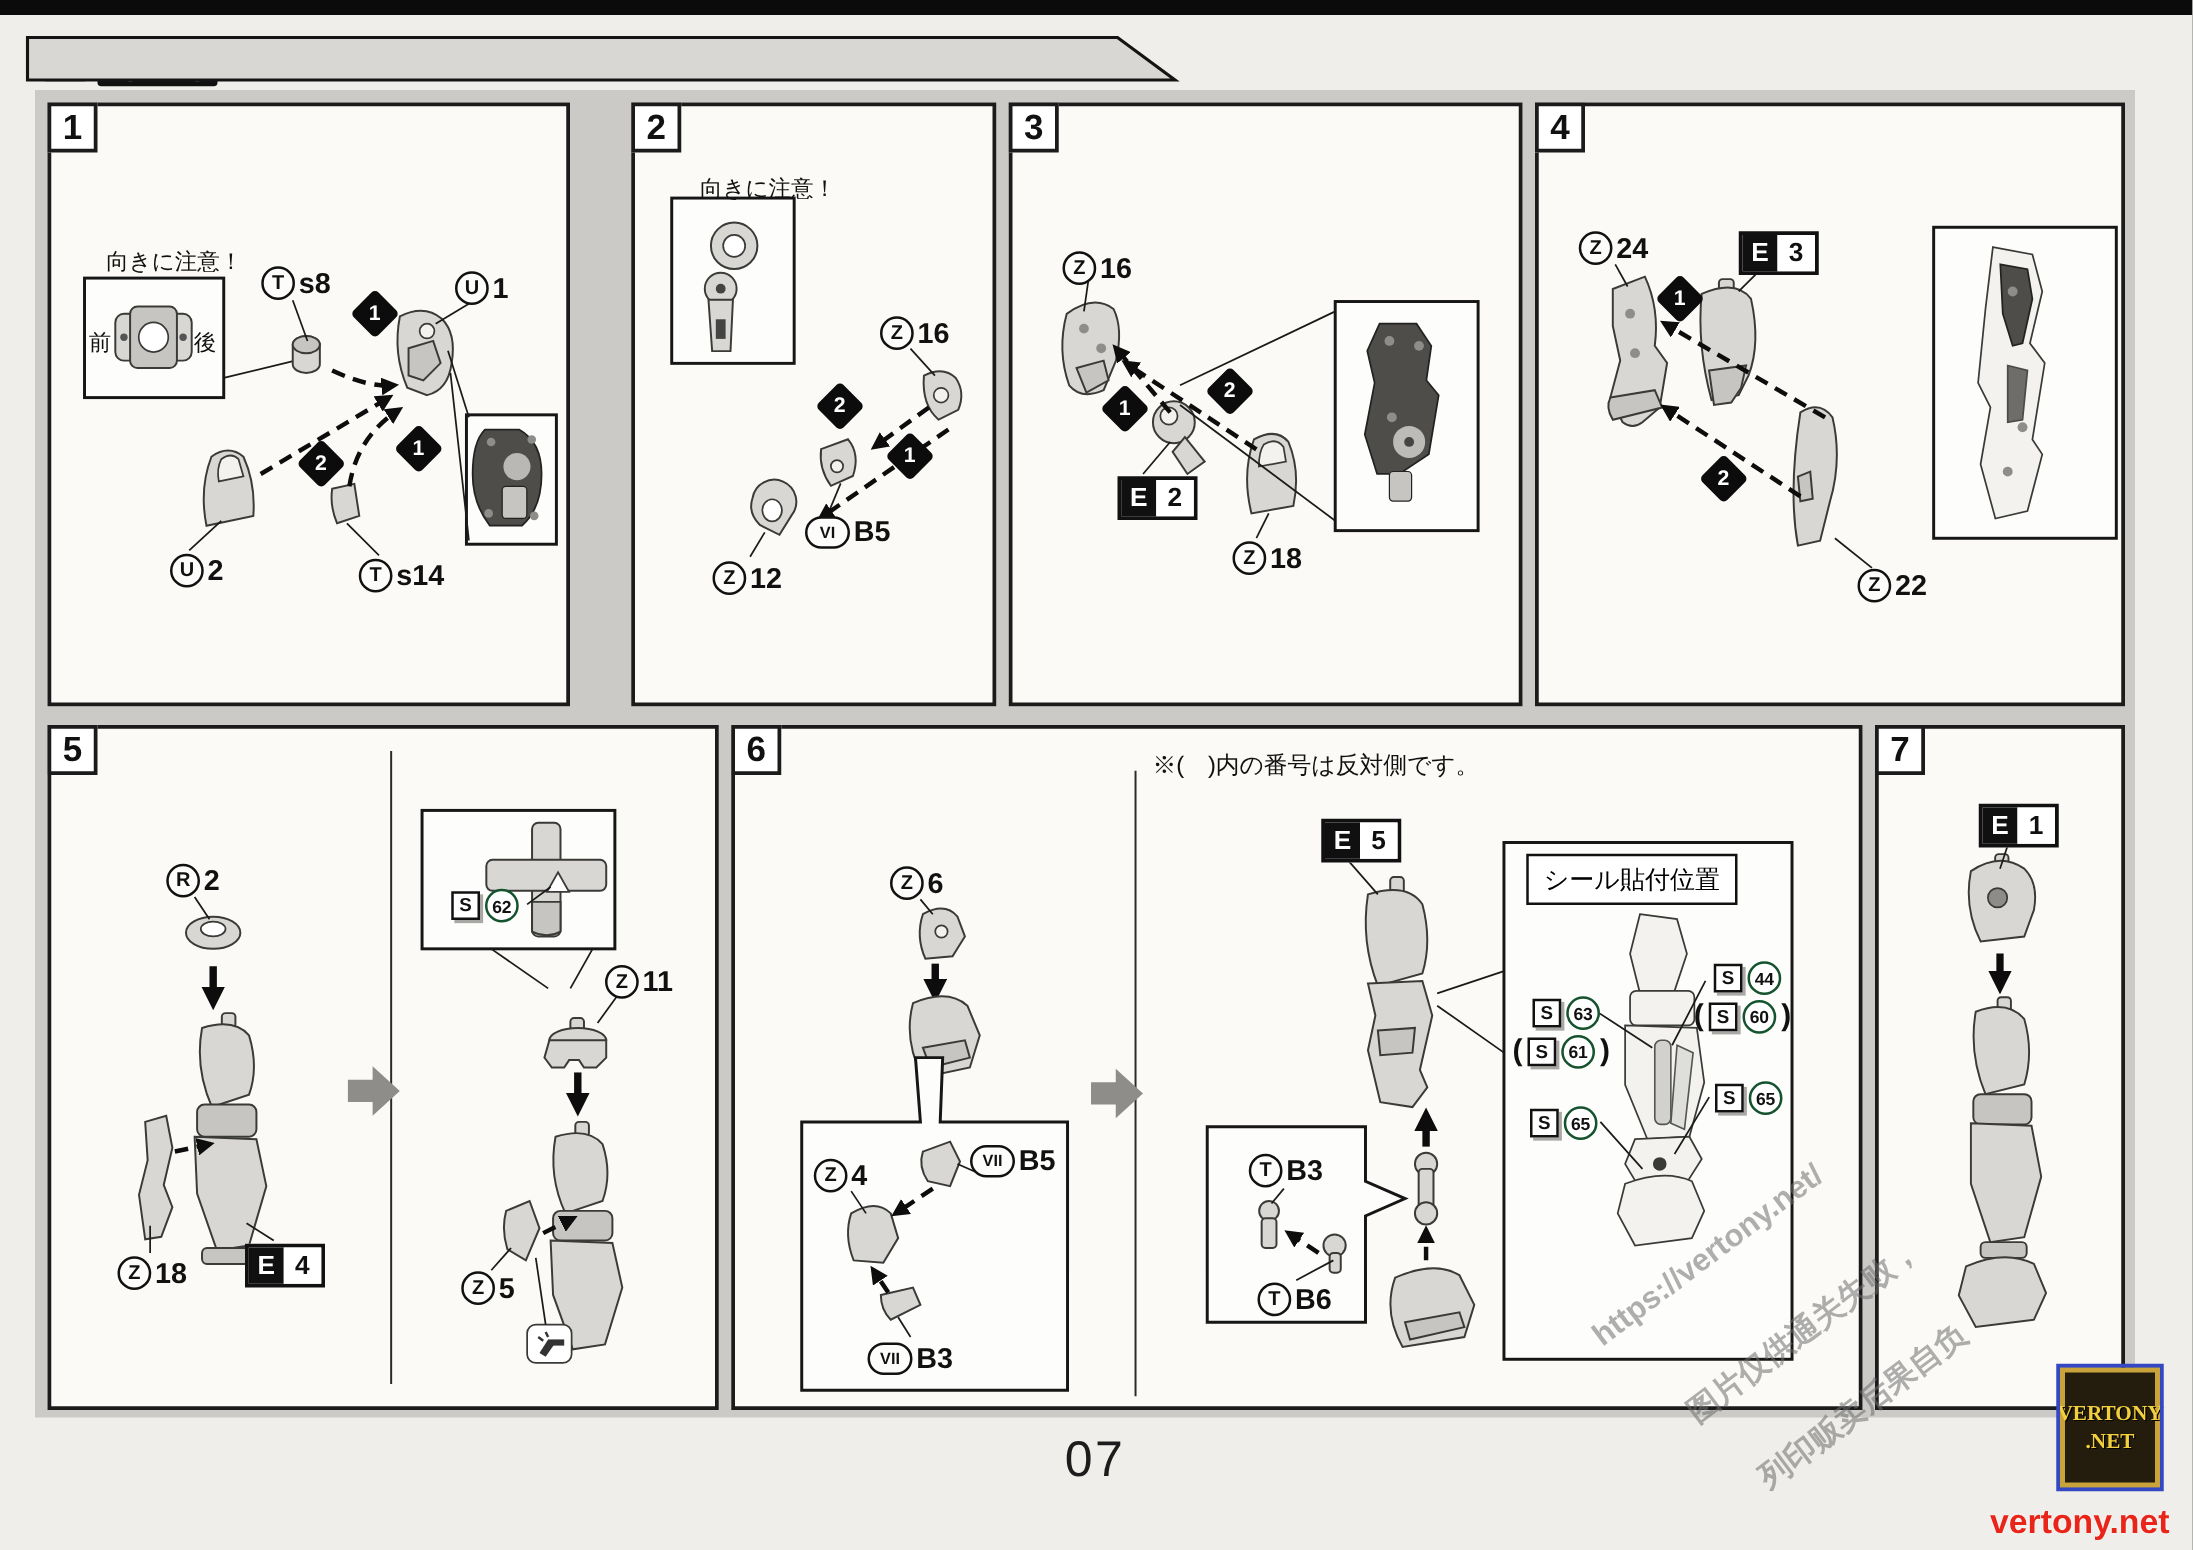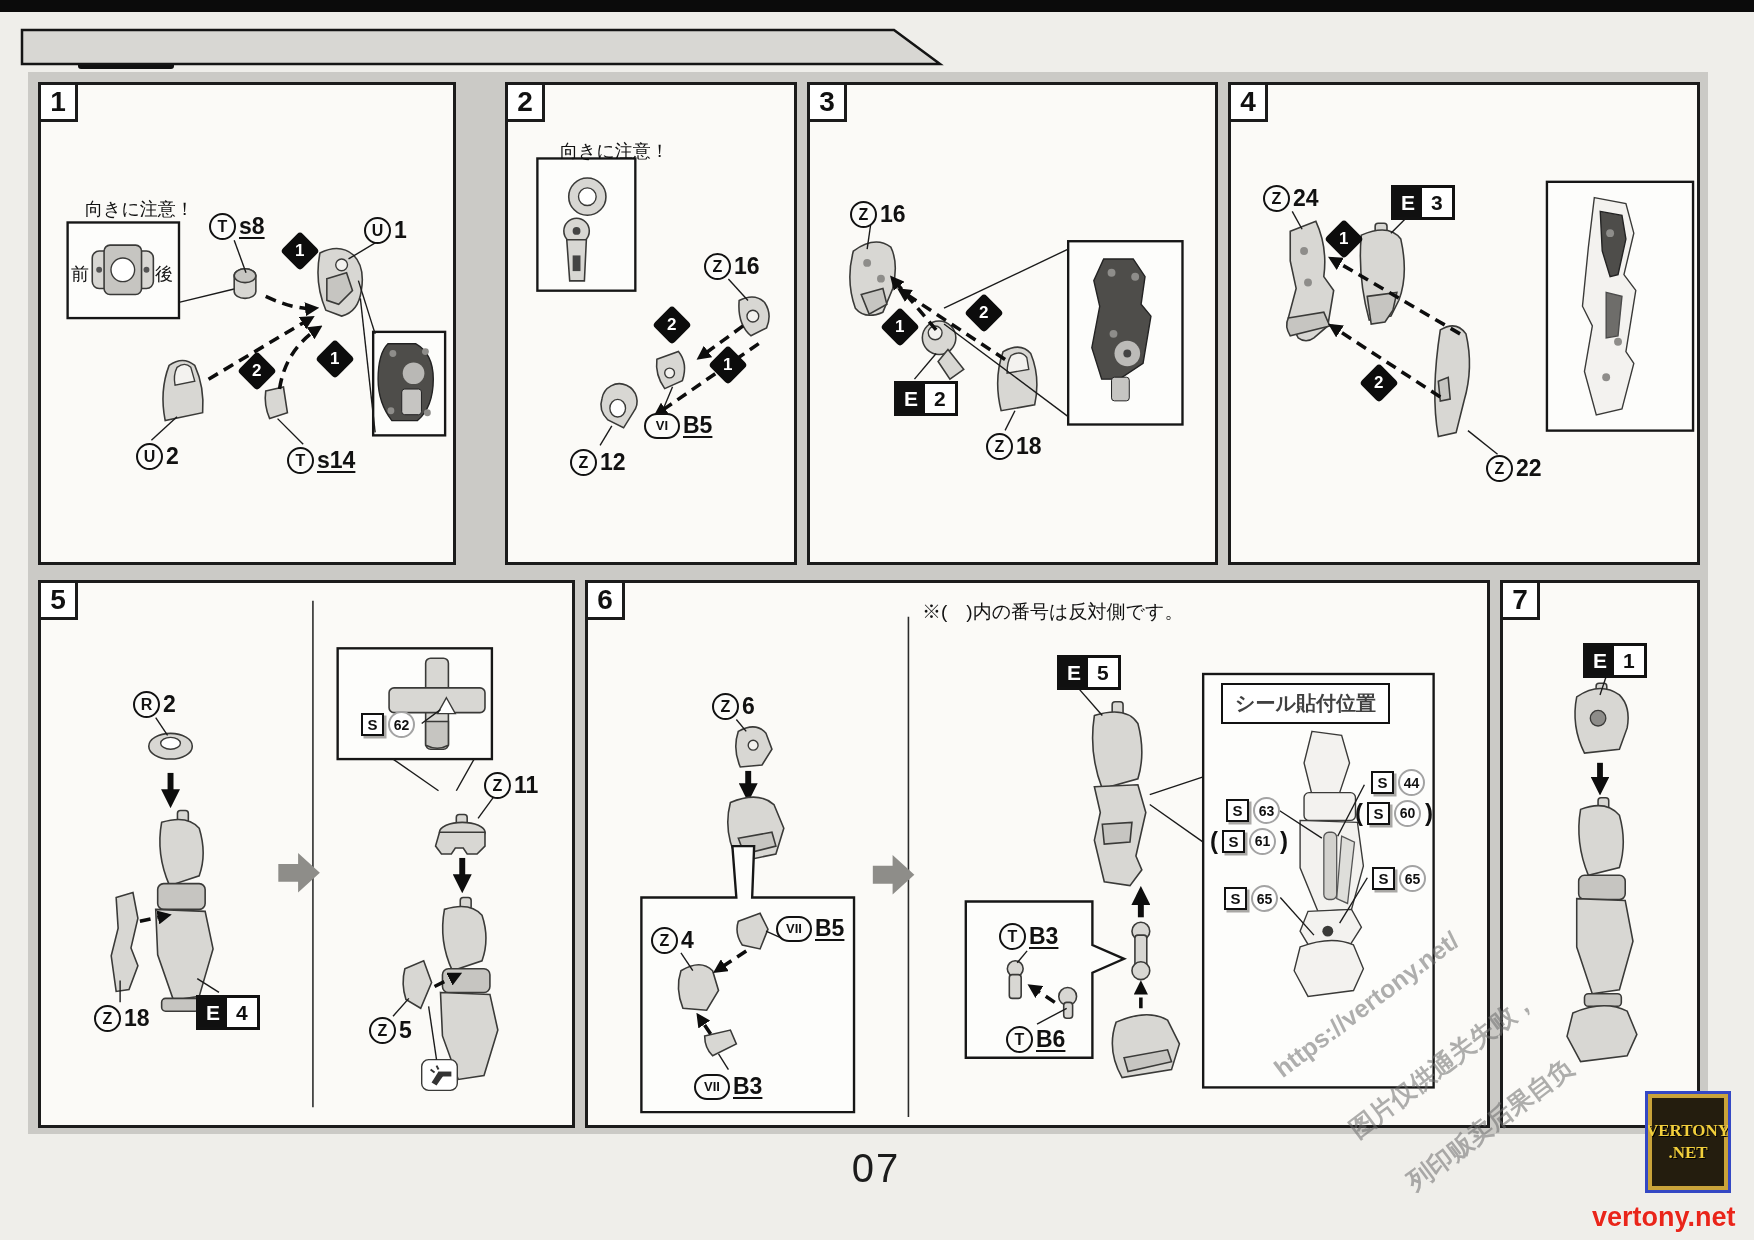--- a/index.html
+++ b/index.html
@@ -7,33 +7,33 @@
 .page{position:relative;width:1754px;height:1240px;background:#efeeea;overflow:hidden}
 .topbar{position:absolute;left:0;top:0;width:1754px;height:12px;background:#0b0b0b}
 .gridbg{position:absolute;left:28px;top:72px;width:1680px;height:1062px;background:#cbcac6}
 .panel{position:absolute;background:#fbfaf7;border:3px solid #1b1b1b}
 .psvg{position:absolute;left:0;top:0;width:100%;height:100%}
 .badge{position:absolute;left:-3px;top:-3px;width:40px;height:40px;background:#fff;border:3px solid #1b1b1b;display:flex;align-items:center;justify-content:center;font-size:28px;font-weight:bold;color:#111;z-index:3}
 .plabel{position:absolute;display:flex;align-items:center;gap:3px;color:#111;white-space:nowrap;z-index:2}
 .circ{width:27px;height:27px;border:2.5px solid #111;border-radius:50%;display:flex;align-items:center;justify-content:center;font-size:16px;font-weight:bold;background:#fcfcfa;flex:none}
 .circ.wide{width:36px;height:26px;border-radius:13px;font-size:13px}
 .pcode{font-size:23px;font-weight:bold}
-.pcode.u{text-decoration:underline;text-underline-offset:3px}
+.pcode.u{text-underline-offset:3px}
 .elabel{position:absolute;display:flex;border:3px solid #111;background:#fff;line-height:1;z-index:2}
 .el{background:#101010;color:#fff;font-weight:bold;font-size:21px;padding:4px 7px}
 .en{background:#fff;color:#101010;font-weight:bold;font-size:21px;padding:4px 9px}
 .dia{position:absolute;width:28px;height:28px;background:#0c0c0c;border-radius:4px;transform:rotate(45deg);display:flex;align-items:center;justify-content:center;z-index:2}
 .dia span{transform:rotate(-45deg);color:#fff;font-size:17px;font-weight:bold}
 .slabel{position:absolute;display:flex;align-items:center;gap:4px;color:#111;z-index:2}
 .sbox{width:23px;height:23px;border:2px solid #111;background:#fff;box-shadow:2.5px 2.5px 0 #a9a8a5;display:flex;align-items:center;justify-content:center;font-size:15px;font-weight:bold;flex:none}
-.scirc{width:27px;height:27px;border:2px solid #a3a3a3;border-radius:50%;background:#fff;display:flex;align-items:center;justify-content:center;font-size:14px;font-weight:bold;flex:none}
+.scirc{width:27px;height:27px;border:2px solid #14532d;border-radius:50%;background:#fff;display:flex;align-items:center;justify-content:center;font-size:14px;font-weight:bold;flex:none}
 .paren{font-size:24px;font-weight:bold}
 .note{position:absolute;font-weight:normal;color:#111;z-index:2}
 .jp17{font-size:18px}
-.sticker-title{position:absolute;border:2.5px solid #111;background:#fff;padding:5px 12px;font-size:20px;font-weight:bold;color:#404040;z-index:2}
+.sticker-title{position:absolute;border:2.5px solid #111;background:#fff;padding:5px 12px;font-size:20px;font-weight:normal;color:#000000;z-index:2}
 .hdr-e{position:absolute;left:36px;top:33px;width:32px;height:32px;background:#0d0d0d;color:#fff;display:flex;align-items:center;justify-content:center;font-size:24px;font-weight:bold}
 .hdr-jp{position:absolute;left:78px;top:29px;font-size:22px;font-weight:bold;color:#0e0e0e;letter-spacing:1px}
 .hdr-en-bar{position:absolute;left:78px;top:53px;background:#101010;color:#fff;border-radius:3px;padding:0 10px 1px 6px;font-size:13px;font-weight:bold;letter-spacing:1px}
 .pageno{position:absolute;left:826px;top:1146px;width:100px;text-align:center;font-size:40px;color:#1c1c1c;letter-spacing:2px}
 .wm{position:absolute;color:rgba(110,110,110,.55);font-size:25px;font-weight:bold;white-space:nowrap;transform:rotate(-37deg);z-index:5;pointer-events:none}
 .vbadge{position:absolute;left:1648px;top:1094px;width:80px;height:96px;background:#241d0e;border:4px solid #c9a33a;outline:3px solid #3448c4;display:flex;flex-direction:column;align-items:center;justify-content:center;gap:2px;z-index:6}
 .vbadge span{font-family:"Liberation Serif",serif;font-weight:bold;font-size:17px;color:#f2cf3c;text-shadow:1px 1px 0 #000}
 .rednet{position:absolute;left:1592px;top:1202px;font-size:27px;font-weight:bold;color:#e9251a;text-shadow:0 0 2px rgba(255,255,255,.8);z-index:6}
 .pt{fill:#d8d7d3;stroke:#3a3a38;stroke-width:1.6}
 .pt2{fill:#c6c5c1;stroke:#3a3a38;stroke-width:1.6}

